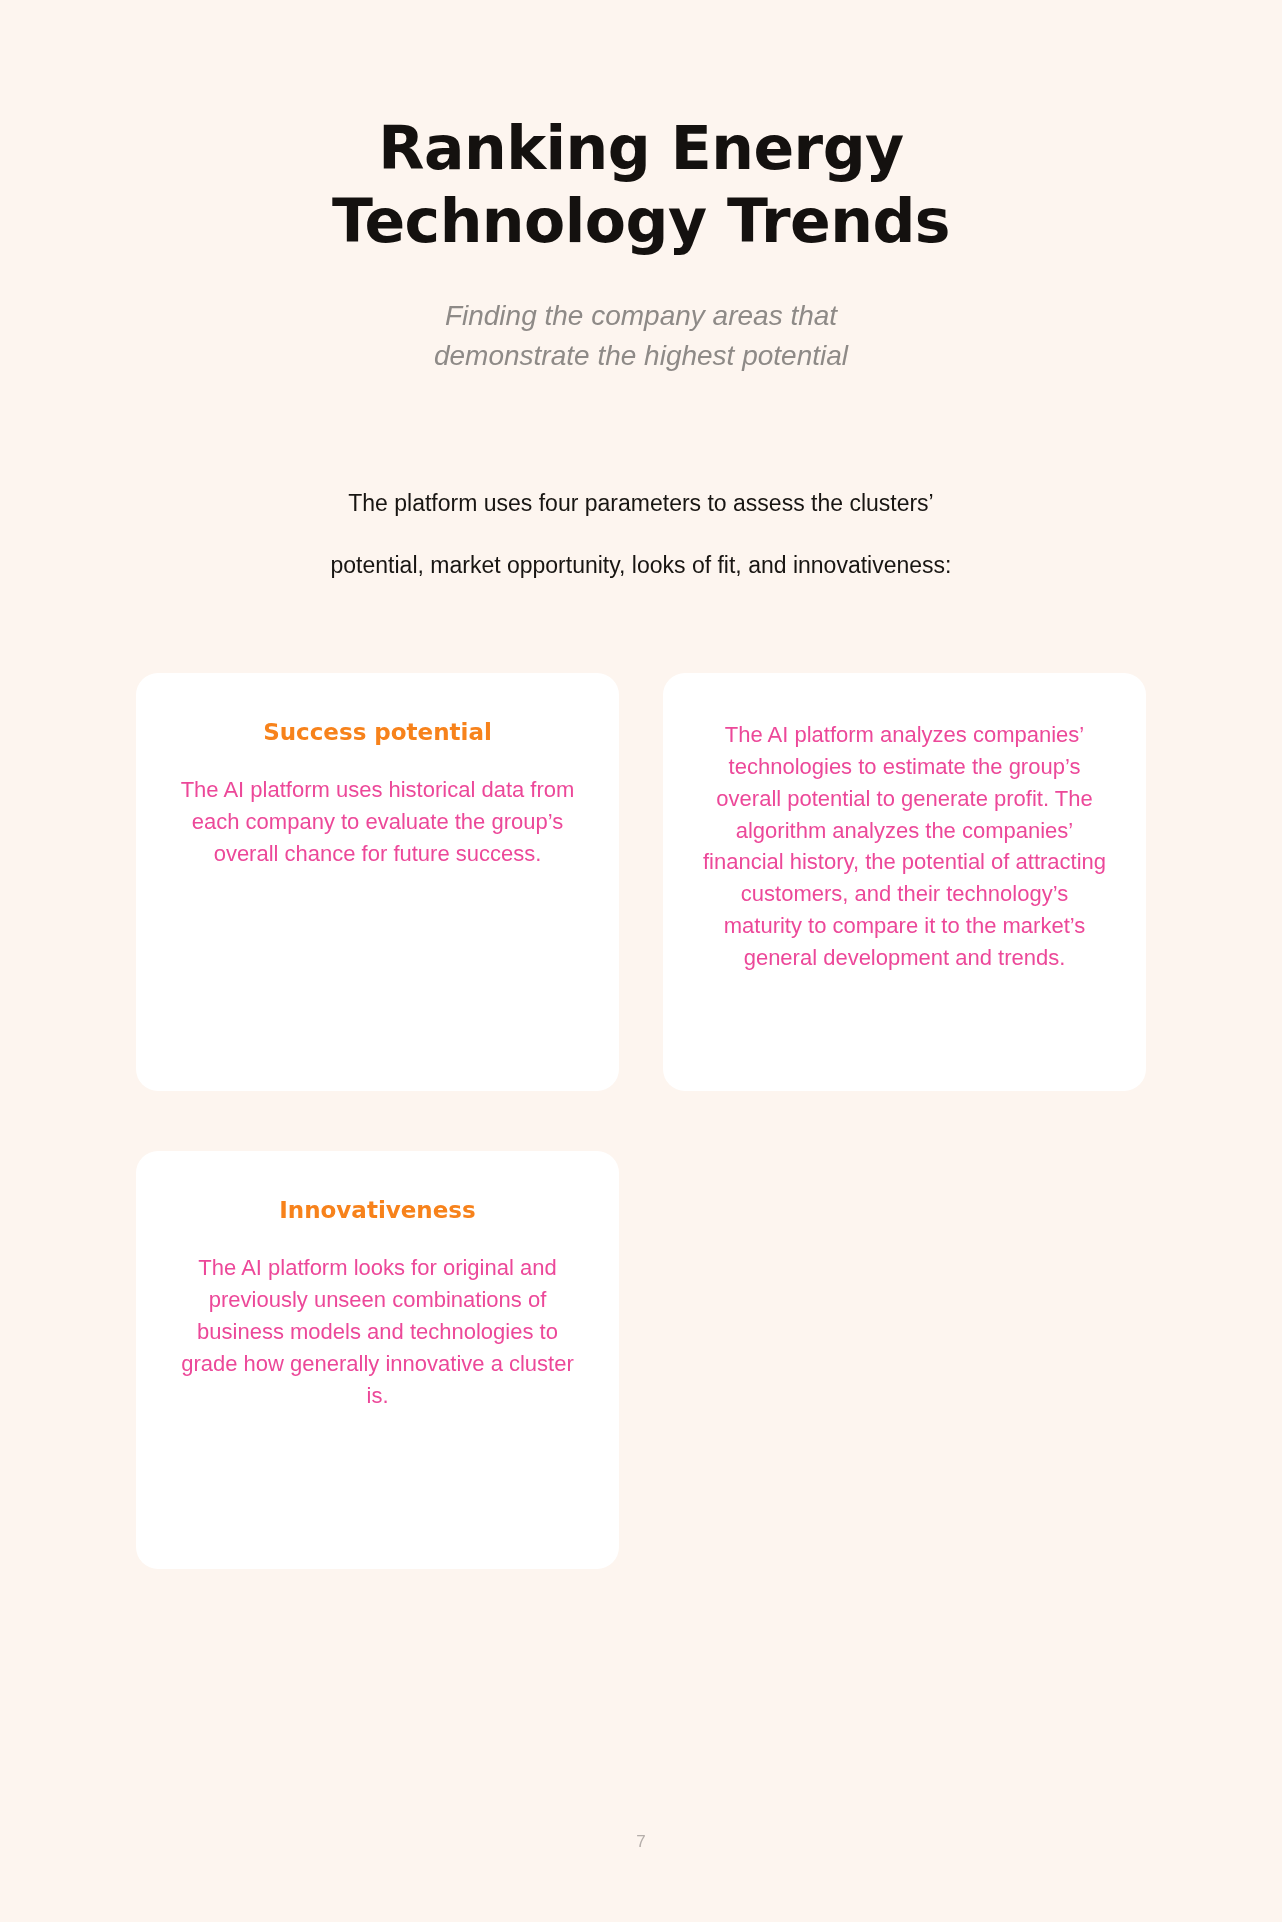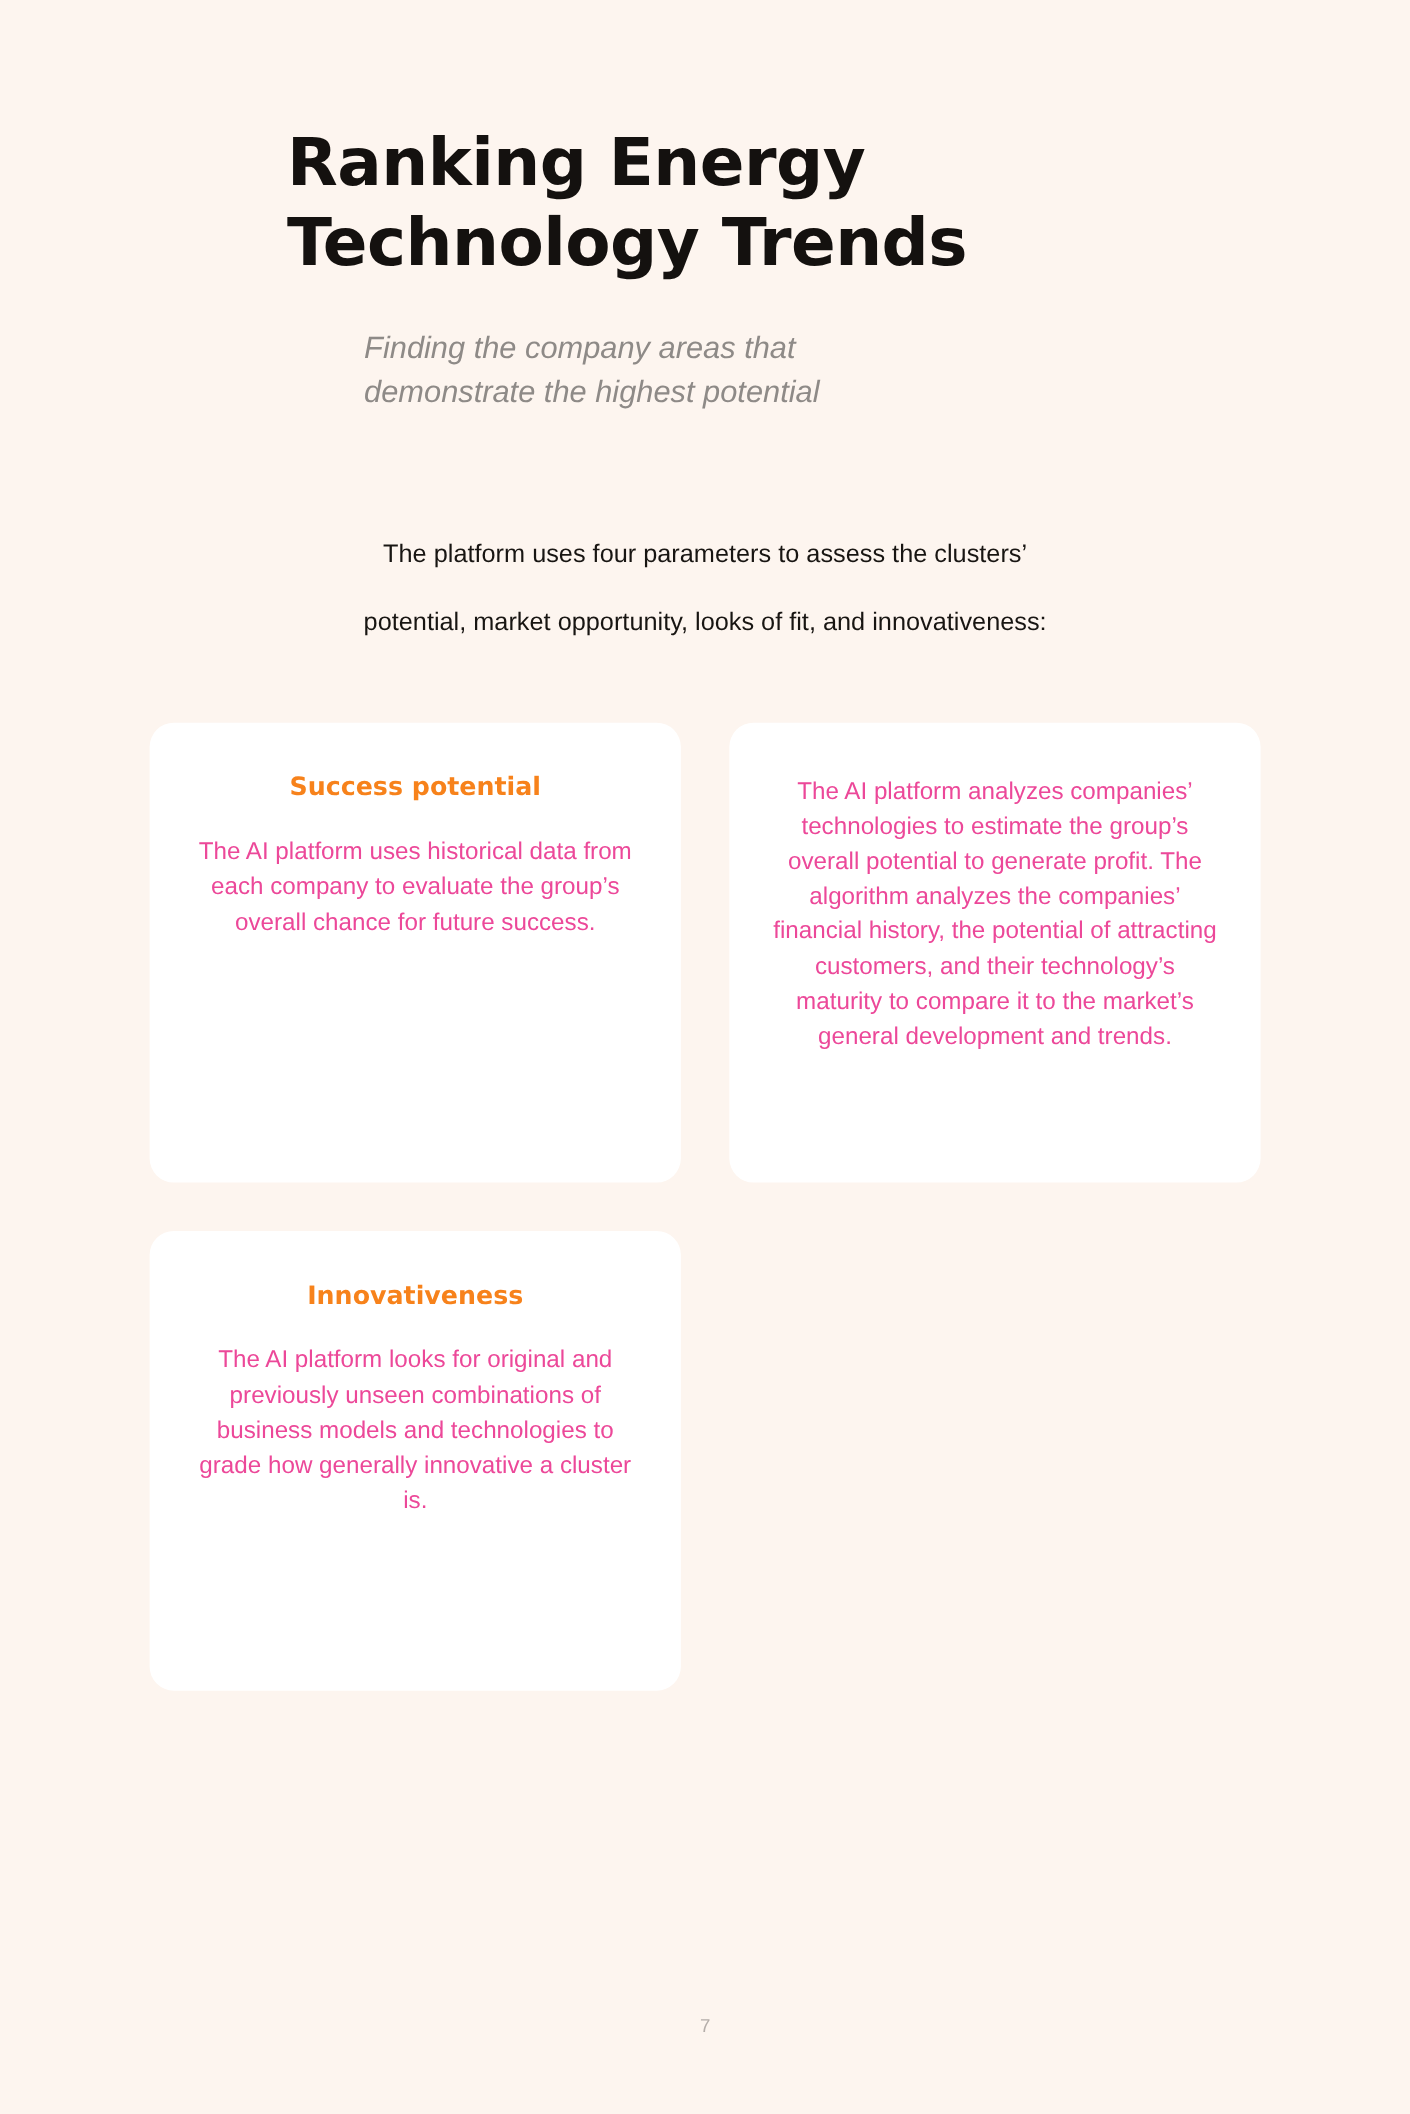--- a/index.html
+++ b/index.html
@@ -18,20 +18,21 @@
     width: 1282px;
     height: 1922px;
     position: relative;
     box-sizing: border-box;
     background: #fdf5ef;
   }
 
   
   .header {
     padding-top: 112px;
+    text-align: center;
   }
   .title {
     font-family: "DejaVu Sans", sans-serif;
     font-weight: 700;
     font-size: 60px;
     line-height: 1.22;
     letter-spacing: -0.5px;
     color: #14110f;
     margin: 0 auto;
     max-width: 760px;
@@ -78,20 +79,21 @@
   }
   .card {
     background: #ffffff;
     border-radius: 22px;
     padding: 46px 30px 40px 30px;
     box-sizing: border-box;
     text-align: center;
   }
   .card.tall {
     min-height: 418px;
+    margin-top: 16px;
   }
   .card-title {
     font-family: "DejaVu Sans", sans-serif;
     font-weight: 700;
     font-size: 23px;
     line-height: 1.2;
     color: #f7821b;
     margin: 0 0 28px 0;
   }
   .card-body {

